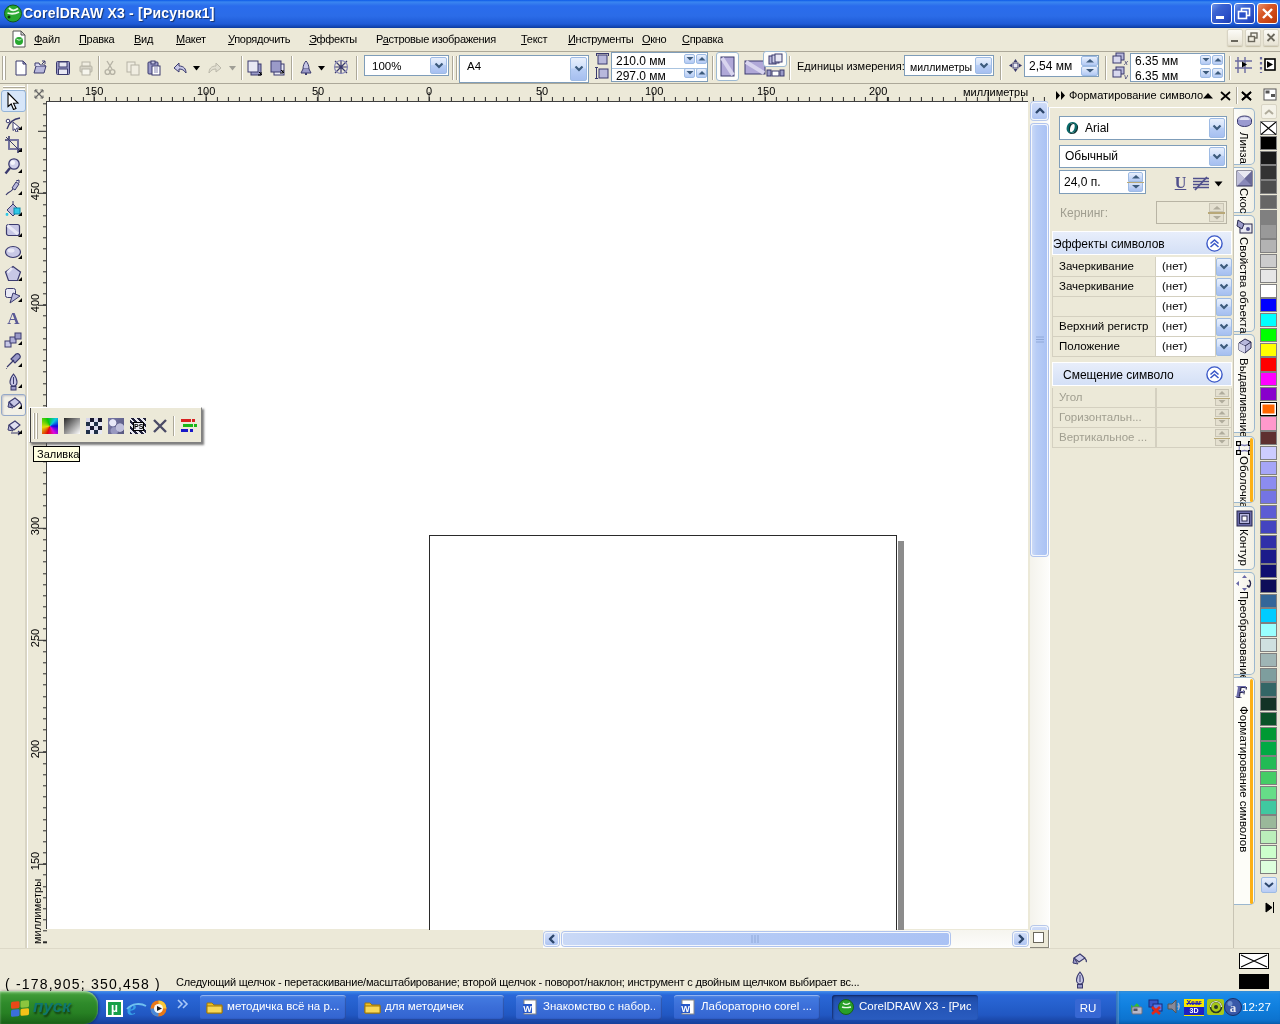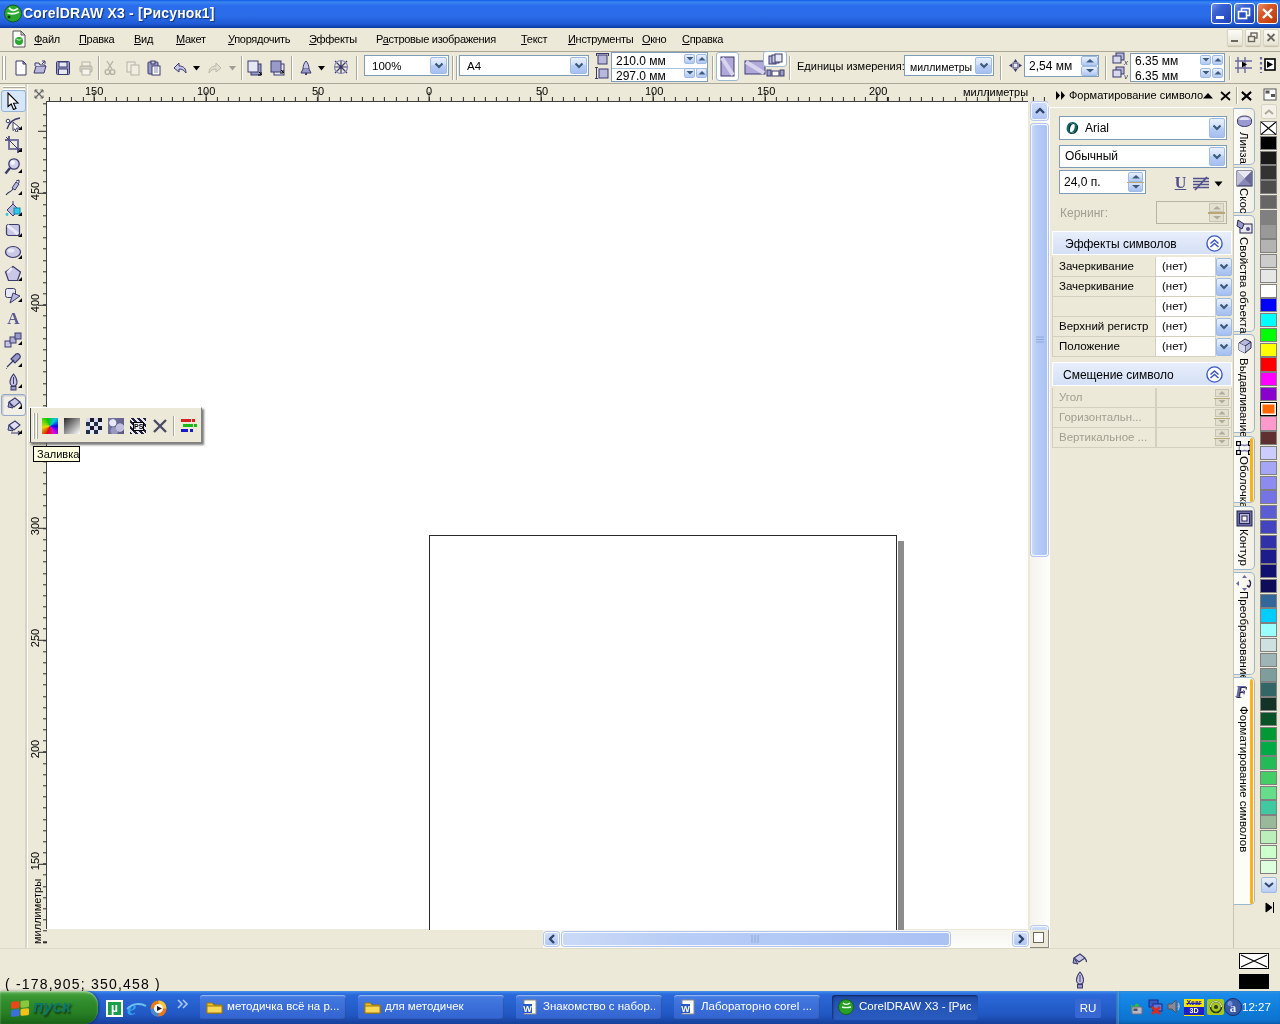--- a/index.html
+++ b/index.html
@@ -233,21 +233,21 @@
         <span class="ctext">100%</span>
         <div class="dbtn">
           <svg class="chev" width="10" height="7">
             <path d="M1.5 1 L5 4.5 L8.5 1" stroke="#3c5a7c" stroke-width="2.2" fill="none"></path>
           </svg>
         </div>
       </div>
  <div class="abs tsep" style="left:452px"></div>
  <div class="abs tsep" style="left:456px"></div>
 
- <div class="abs combo" style="left:459px;top:55px;width:130px;height:21px">
+ <div class="abs combo" style="left:459px;top:55px;width:130px;height:28px">
         <span class="ctext">A4</span>
         <div class="dbtn">
           <svg class="chev" width="10" height="7">
             <path d="M1.5 1 L5 4.5 L8.5 1" stroke="#3c5a7c" stroke-width="2.2" fill="none"></path>
           </svg>
         </div>
       </div>
 
  <svg class="abs" style="left:596px;top:53px" width="14" height="12">
         <rect x="2" y="2" width="9" height="9" fill="#b8b8dc" stroke="#3a3a6e"></rect>
@@ -547,21 +547,21 @@
         </div>
   <div class="abs" style="right:2px;top:11px;width:15px;height:9px;border:1px solid #c8c4b4;background:#e4e0d0">
           <svg class="chev" width="9" height="5">
             <path d="M0.5 0.5 L4.5 4 L8.5 0.5 z" fill="#b0ac9c"></path>
           </svg>
         </div>
   <div class="abs" style="right:1px;top:10px;width:17px;height:1.5px;background:#b8a878"></div>
  </div>
 
  <div class="sechead" style="top:231px">
-        <span style="position:absolute;left:12px;top:5px">Эффекты символов</span>
+        <span style="position:absolute;left:0;top:5px">Эффекты символов</span>
   <svg class="abs" style="left:153px;top:3px" width="17" height="17">
           <circle cx="8.5" cy="8.5" r="7.6" fill="#fff" stroke="#3a58c8" stroke-width="1.4"></circle>
           <path d="M4.5 8.5 L8.5 5 L12.5 8.5 M4.5 12 L8.5 8.5 L12.5 12" stroke="#3a58c8" stroke-width="1.6" fill="none"></path>
         </svg>
  </div>
  <div class="cellL" style="top:257px">
         <span style="position:absolute;left:6px;top:3px">Зачеркивание</span>
       </div>
  <div class="cellV" style="top:257px">
         <span style="position:absolute;left:6px;top:3px">(нет)</span>
@@ -935,20 +935,21 @@
         <path d="M6 14 h9 M13 12 l2.5 2 l-2.5 2" fill="none" stroke="#3a3a6e" stroke-width="1.2"></path>
       </svg>
  <div class="flyarrow" style="left:18px;top:430px"></div>
 </div>
 
 <div class="abs" id="flyout"></div>
 <div class="abs" id="tooltip" style="left:33px;top:446px;width:47px;height:16px;background:#ffffe1;border:1px solid #000;font-size:11px;line-height:14px;padding-left:3px">Заливка</div>
 
 <div class="abs" id="statusbar"></div>
 <div class="stext" style="left:5px;font-size:14px;letter-spacing:1.2px">( -178,905; 350,458 )</div>
+<div class="stext" style="left:176px;font-size:11px;letter-spacing:-0.2px">Следующий щелчок - перетаскивание/масштабирование; второй щелчок - поворот/наклон; инструмент с двойным щелчком выбирает вс...</div>
 <div class="abs" id="statusicons" style="left:0;top:0;width:1280px;height:1024px">
  <svg class="abs" style="left:1071px;top:952px" width="18" height="17">
         <path d="M3 6 L9 2 L14 6 L8 10 z" fill="#c8c8e6" stroke="#3a3a6e" stroke-width="1.1"></path>
         <path d="M3 6 l-1 5 l5 1 z" fill="#9a9ac8" stroke="#3a3a6e"></path>
         <path d="M13 6 c2 1 3 3 2 4" fill="none" stroke="#3a3a6e" stroke-width="1.3"></path>
       </svg>
  <div class="abs" style="left:1239px;top:953px;width:30px;height:16px;background:#fff;border:1px solid #000">
         <svg width="28" height="14">
           <path d="M1 1 L27 13 M27 1 L1 13" stroke="#000" stroke-width="1.1"></path>
         </svg>

